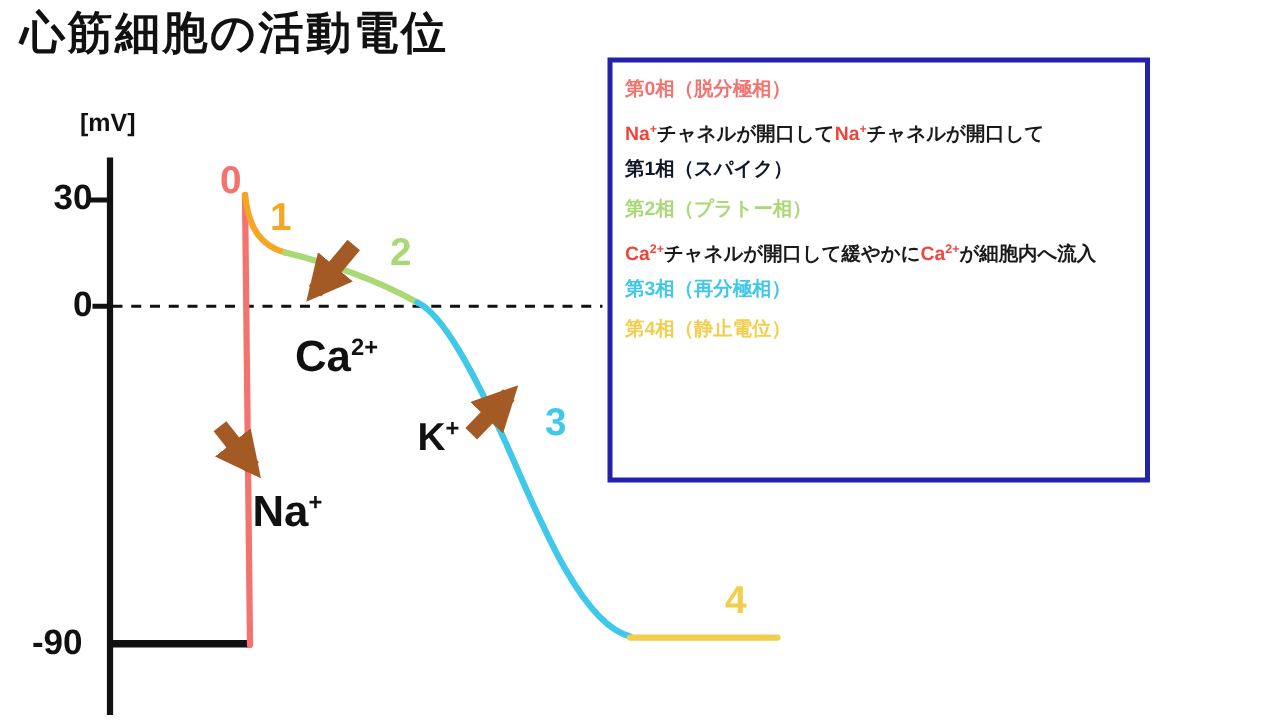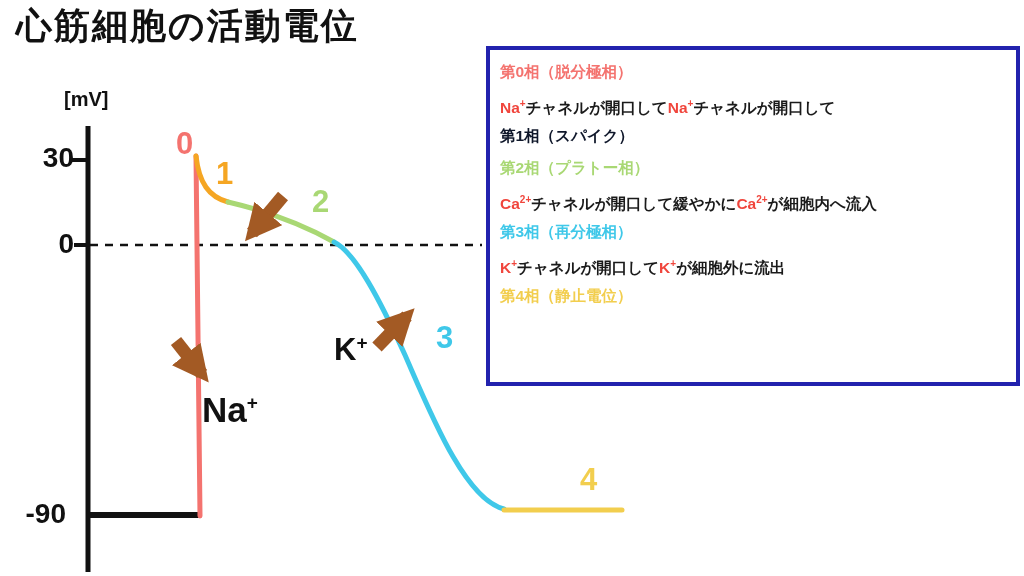--- a/index.html
+++ b/index.html
@@ -17,21 +17,21 @@
   .ph0{left:176px;top:126px;}
   .ph1{left:216px;top:156px;}
   .ph2{left:312px;top:184px;}
   .ph3{left:436px;top:320px;}
   .ph4{left:580px;top:462px;}
   .ion{font-size:35px;font-weight:800;color:#111;}
   .ion sup{font-size:19px;font-weight:800;}
   .ion-ca{left:236px;top:266px;}
   .ion-na{left:202px;top:390px;}
   .ion-k{left:334px;top:332px;font-size:31px;}
-  .legend{position:absolute;left:486px;top:46px;width:534px;height:340px;
+  .legend{position:absolute;left:486px;top:46px;width:434px;height:340px;
           background:#fff;border:4px solid #2222AE;box-sizing:border-box;
           padding:6px 10px;}
   .legend-line{height:32px;line-height:32px;font-size:15.5px;font-weight:700;
                color:#1a1a1a;white-space:nowrap;}
   .legend-line sup{font-size:10px;font-weight:800;}
 </style>
 </head>
 <body>
 
 <div class="stage">
@@ -66,29 +66,29 @@
   <div class="abs tick tick30">30</div>
   <div class="abs tick tick0">0</div>
   <div class="abs tick tick90">-90</div>
 
   <div class="abs phlabel ph0" style="color: rgb(244, 115, 111);">0</div>
   <div class="abs phlabel ph1" style="color: rgb(245, 166, 35);">1</div>
   <div class="abs phlabel ph2" style="color: rgb(169, 216, 116);">2</div>
   <div class="abs phlabel ph3" style="color: rgb(63, 200, 233);">3</div>
   <div class="abs phlabel ph4" style="color: rgb(242, 206, 78);">4</div>
 
+  <div class="abs ion ion-ca"><span>Ca</span><sup>2+</sup></div>
   <div class="abs ion ion-na"><span>Na</span><sup>+</sup></div>
   <div class="abs ion ion-k"><span>K</span><sup>+</sup></div>
 
   <div class="legend">
     <div>
         <div class="legend-line"><span style="color: rgb(244, 115, 111);">第0相（脱分極相）</span></div>
         <div class="legend-line"><span style="color: rgb(240, 69, 60);">Na</span><sup style="color: rgb(240, 69, 60);">+</sup><span>チャネルが開口して</span><span style="color: rgb(240, 69, 60);">Na</span><sup style="color: rgb(240, 69, 60);">+</sup><span>チャネルが開口して</span></div>
         <div class="legend-line"><span style="color: #0f172a; margin-top: 21px;">第1相（スパイク）</span></div>
         <div class="legend-line"><span style="color: rgb(169, 216, 116);">第2相（プラトー相）</span></div>
         <div class="legend-line"><span style="color: rgb(240, 69, 60);">Ca</span><sup style="color: rgb(240, 69, 60);">2+</sup><span>チャネルが開口して緩やかに</span><span style="color: rgb(240, 69, 60);">Ca</span><sup style="color: rgb(240, 69, 60);">2+</sup><span>が細胞内へ流入</span></div>
         <div class="legend-line"><span style="color: rgb(63, 200, 233);">第3相（再分極相）</span></div>
-        <div class="legend-line"><span style="color: rgb(240, 69, 60);">K</span><sup style="color: rgb(240, 69, 60);">+</sup><span>チャネルが開口して</span><span style="color: rgb(240, 69, 60);">K</span><sup style="color: rgb(240, 69, 60);">+</sup><span>が細胞外に流出</span></div>
         <div class="legend-line"><span style="color: rgb(242, 206, 78);">第4相（静止電位）</span></div>
       </div>
   </div>
 
 </div>
 
 </body></html>

